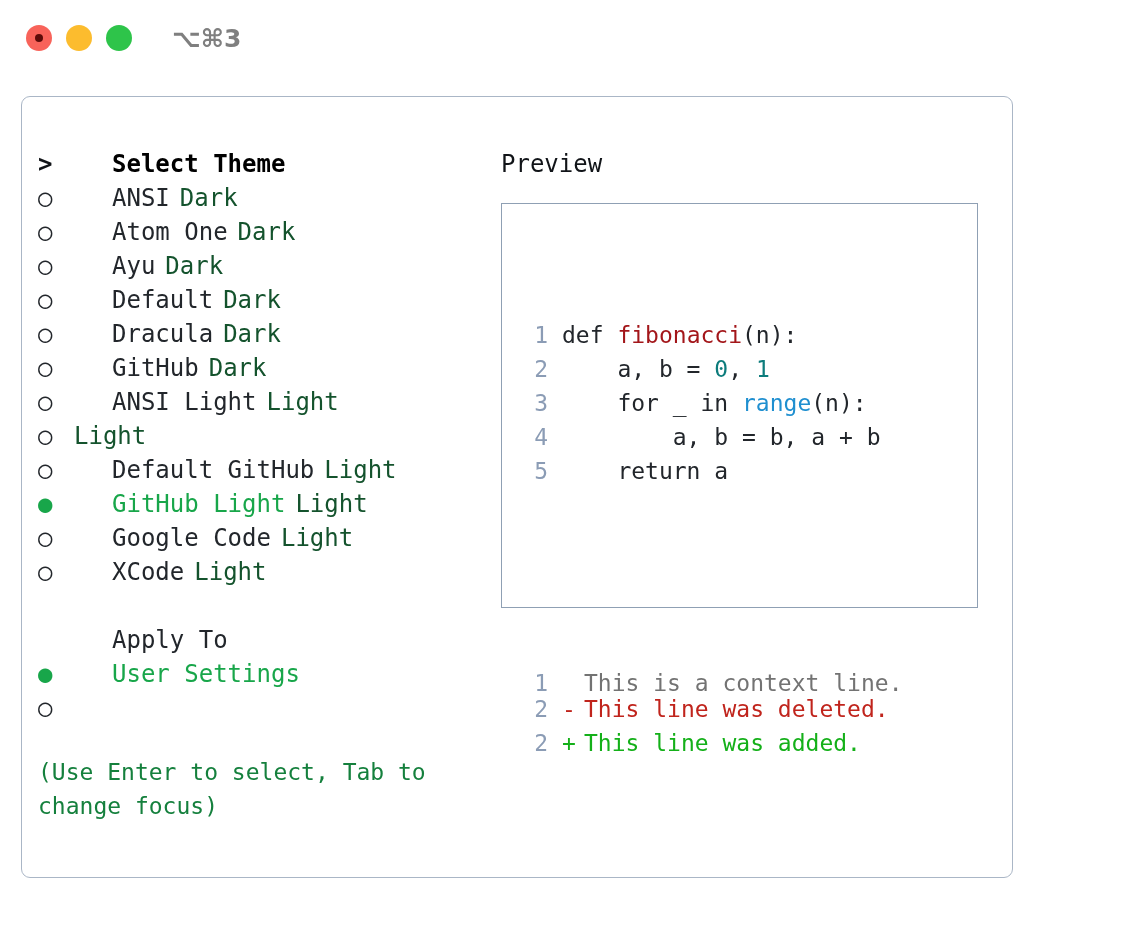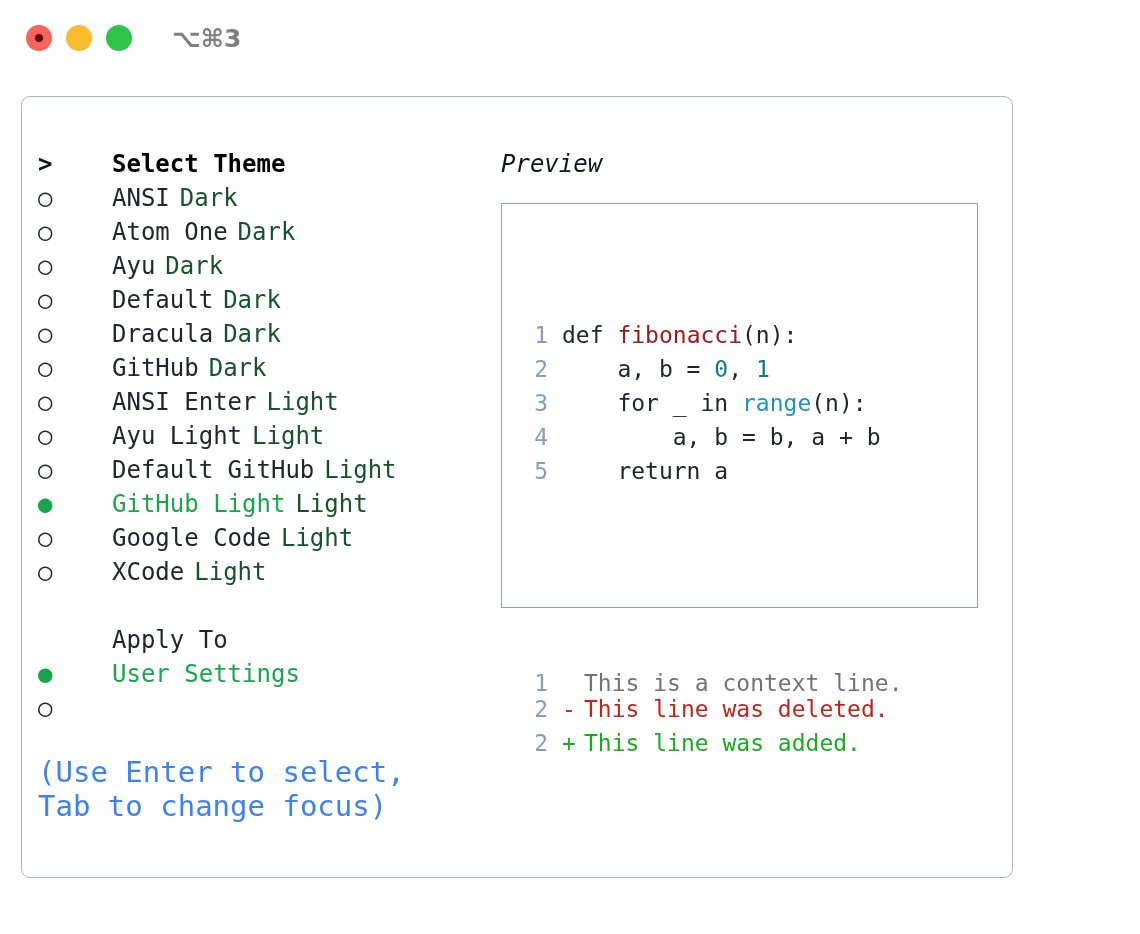--- a/index.html
+++ b/index.html
@@ -129,40 +129,39 @@
     display: flex;
     align-items: baseline;
     height: 34px;
     font-size: 24px;
     line-height: 34px;
   }
   .group-head .bullet { color: transparent; }
 
   .hint {
     margin-top: 30px;
-    font-size: 29px;
-    line-height: 34px;
-    color: #3b82f6;
+    font-size: 23px;
+    line-height: 34px;
+    color: #15803d;
     width: 410px;
     white-space: pre-wrap;
   }
 
   
   .right-col {
     position: absolute;
     left: 479px;
     top: 50px;
     width: 490px;
   }
   .preview-title {
     font-size: 24px;
     line-height: 34px;
     color: #111418;
     margin-bottom: 22px;
-    font-style: italic;
   }
   .preview-box {
     width: 477px;
     height: 405px;
     border: 1.6px solid #8fa0b4;
     box-sizing: border-box;
     background: #ffffff;
     position: relative;
   }
   .code {
@@ -221,22 +220,22 @@
           <span class="label bold">Select Theme</span>
         </div>
 
         <div id="theme-items">
             <div class="row"><span class="bullet">○</span><span class="label">ANSI</span><span class="tag">Dark</span></div>
             <div class="row"><span class="bullet">○</span><span class="label">Atom One</span><span class="tag">Dark</span></div>
             <div class="row"><span class="bullet">○</span><span class="label">Ayu</span><span class="tag">Dark</span></div>
             <div class="row"><span class="bullet">○</span><span class="label">Default</span><span class="tag">Dark</span></div>
             <div class="row"><span class="bullet">○</span><span class="label">Dracula</span><span class="tag">Dark</span></div>
             <div class="row"><span class="bullet">○</span><span class="label">GitHub</span><span class="tag">Dark</span></div>
-            <div class="row"><span class="bullet">○</span><span class="label">ANSI Enter</span><span class="tag">Light</span></div>
-            <div class="row"><span class="bullet">○</span><span class="label">Ayu Light</span><span class="tag">Light</span></div>
+            <div class="row"><span class="bullet">○</span><span class="label">ANSI Light</span><span class="tag">Light</span></div>
+            <div class="row"><span class="bullet">○</span><span class="tag">Light</span></div>
             <div class="row"><span class="bullet">○</span><span class="label">Default GitHub</span><span class="tag">Light</span></div>
             <div class="row"><span class="bullet sel">●</span><span class="label sel">GitHub Light</span><span class="tag">Light</span></div>
             <div class="row"><span class="bullet">○</span><span class="label">Google Code</span><span class="tag">Light</span></div>
             <div class="row"><span class="bullet">○</span><span class="label">XCode</span><span class="tag">Light</span></div>
           </div>
 
         <div class="spacer-row"></div>
 
         <div class="group-head">
           <span class="bullet">○</span>

